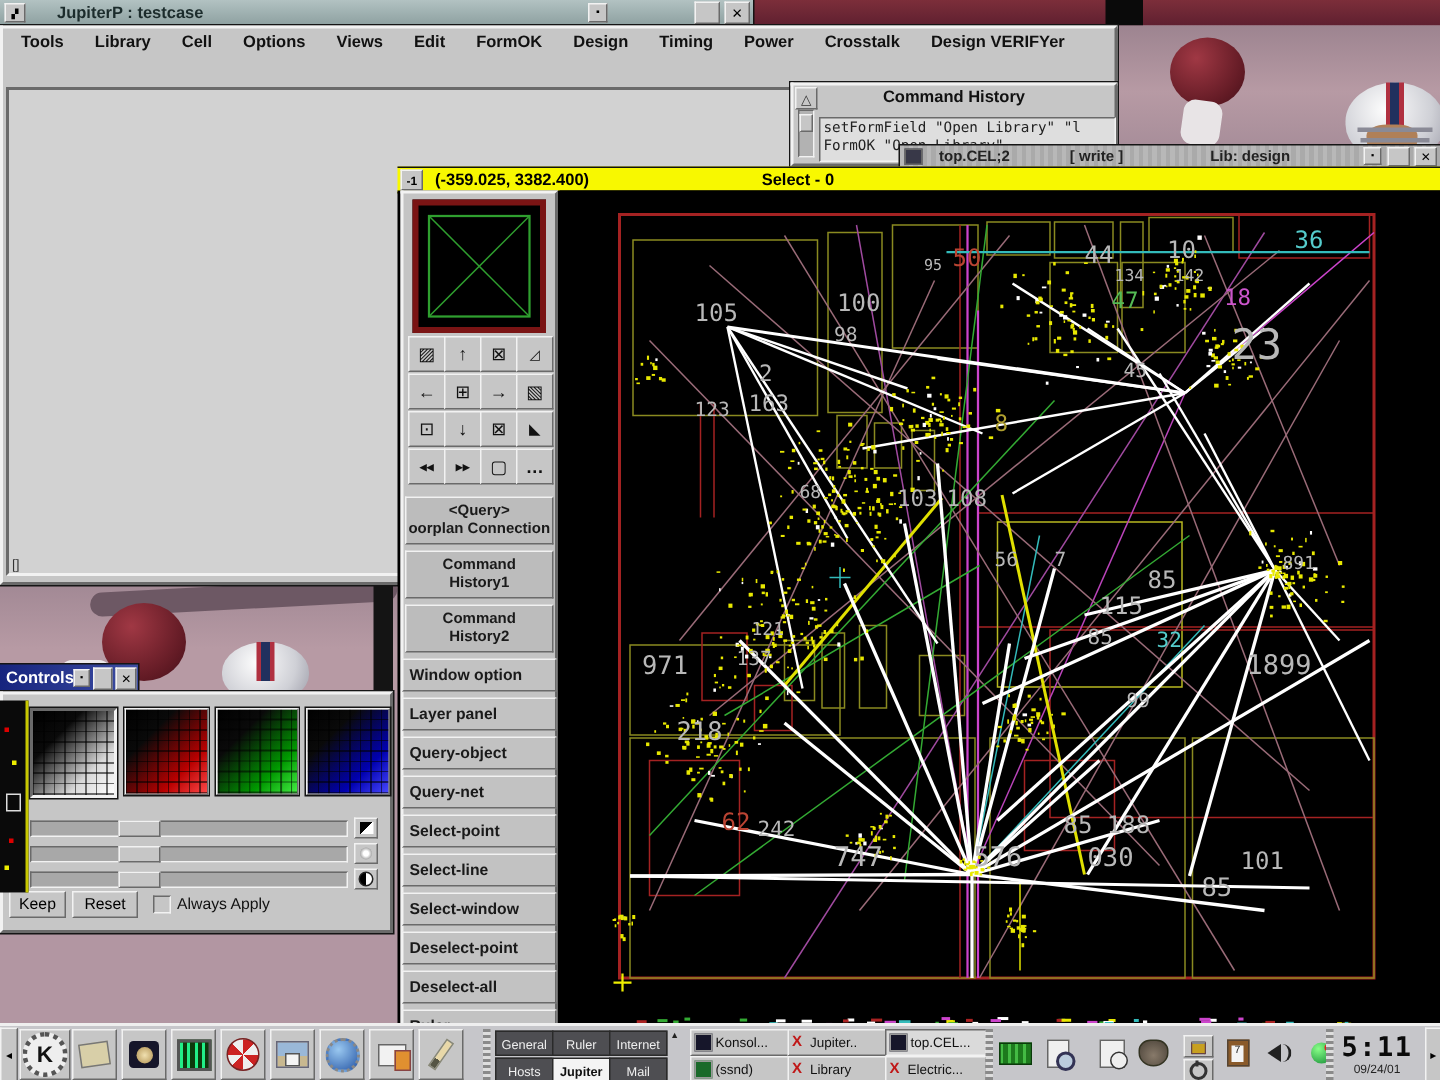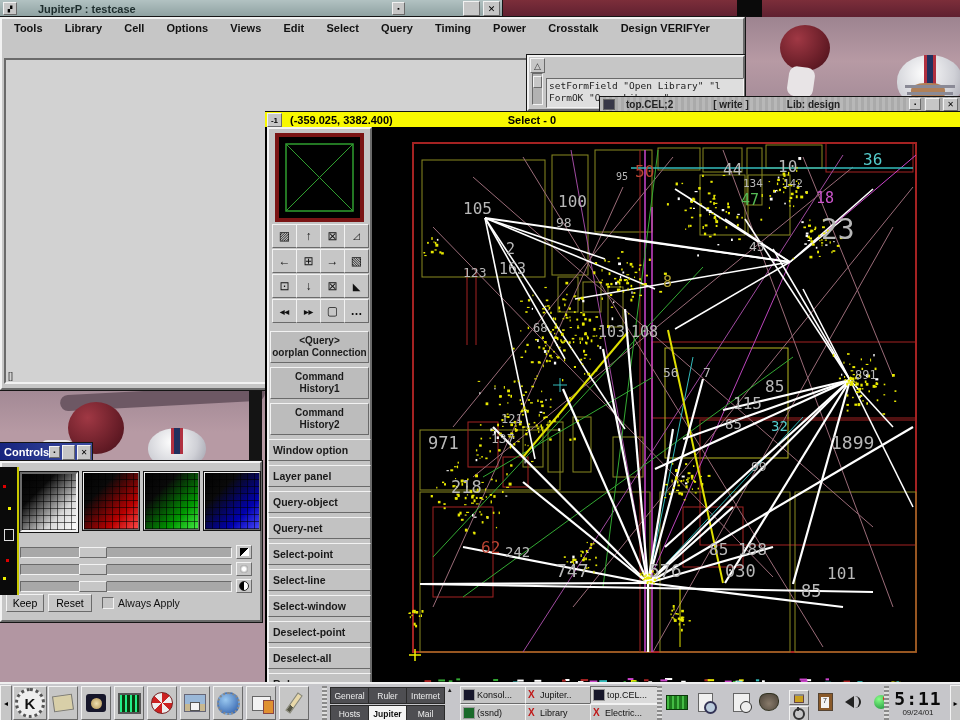--- a/index.html
+++ b/index.html
@@ -85,51 +85,52 @@
     </div>
 
     <div class="abs out blk" style="left:0;top:17px;width:741px;height:369px;">
       <div style="display:flex;justify-content:space-between;width:700px;padding:1px 10px 0 10px;">
         <span class="menu-item">Tools</span>
         <span class="menu-item">Library</span>
         <span class="menu-item">Cell</span>
         <span class="menu-item">Options</span>
         <span class="menu-item">Views</span>
         <span class="menu-item">Edit</span>
-        <span class="menu-item">Select</span>
-        <span class="menu-item">Query</span>
+        <span class="menu-item">FormOK</span>
+        <span class="menu-item">Design</span>
         <span class="menu-item">Timing</span>
         <span class="menu-item">Power</span>
         <span class="menu-item">Crosstalk</span>
         <span class="menu-item">Design VERIFYer</span>
       </div>
       <div class="abs in2" style="left:2px;top:39px;width:532px;height:322px;background:#d2d2d2;">
         <div class="abs" style="left:2px;bottom:1px;font-size:9px;color:#333;">[]</div>
       </div>
     </div>
   </div>
 
   <div class="abs out blk" style="left:527px;top:55px;width:214px;height:52px;z-index:2;">
     <div class="abs out1 btn" style="left:1px;top:1px;width:13px;height:13px;font-size:9px;color:#333;">△</div>
     <div class="abs in1" style="left:3px;top:16px;width:9px;height:30px;background:#b2b2b2;">
       <div class="out1" style="width:7px;height:10px;margin-top:2px;"></div>
     </div>
+    <div style="text-align:center;font-size:11px;font-weight:bold;color:#111;padding-top:2px;">Command History</div>
     <div class="abs in1" style="left:17px;top:21px;width:192px;height:26px;background:#dedede;font-family:'DejaVu Sans Mono',monospace;font-size:9.5px;color:#222;line-height:12px;padding:1px 2px;overflow:hidden;">
       <div style="white-space:nowrap;">setFormField "Open Library" "l</div>
       <div style="white-space:nowrap;">FormOK "Open Library"</div>
     </div>
   </div>
 
   <div class="abs" style="left:265px;top:97px;width:695px;height:593px;z-index:3;">
 
     <div class="abs blk" style="left:335px;top:0;width:360px;height:14px;background:repeating-linear-gradient(90deg,#b8b8b8 0 3px,#aaaaaa 3px 6px);display:flex;align-items:center;">
       <div style="width:10px;height:9px;background:#383848;margin:0 3px;border:1px solid #666;"></div>
       <span style="font-size:10px;font-weight:bold;color:#222;margin-left:8px;">top.CEL;2</span>
       <span style="font-size:10px;font-weight:bold;color:#222;margin-left:40px;">[ write ]</span>
-      <span style="font-size:10px;font-weight:bold;color:#222;margin-left:38px;flex:1;">Lib: design</span>
+      <span style="font-size:10px;font-weight:bold;color:#222;margin-left:58px;flex:1;">Lib: design</span>
       <div class="out1 btn" style="width:10px;height:10px;margin-right:4px;font-size:6px;">▪</div>
       <div class="out1 btn" style="width:13px;height:11px;margin-right:3px;"></div>
       <div class="out1 btn" style="width:13px;height:11px;margin-right:2px;font-size:8px;">✕</div>
     </div>
 
     <div class="abs" style="left:0;top:14px;width:695px;height:16px;background:#f8f800;border-top:1px solid #111;border-bottom:1px solid #111;display:flex;align-items:center;">
       <div class="out1 btn" style="width:13px;height:12px;margin-left:2px;font-size:8px;font-weight:bold;">-1</div>
       <span style="font-size:11px;font-weight:bold;color:#000;margin-left:8px;">(-359.025, 3382.400)</span>
       <span style="font-size:11px;font-weight:bold;color:#000;margin-left:115px;">Select - 0</span>
     </div>

